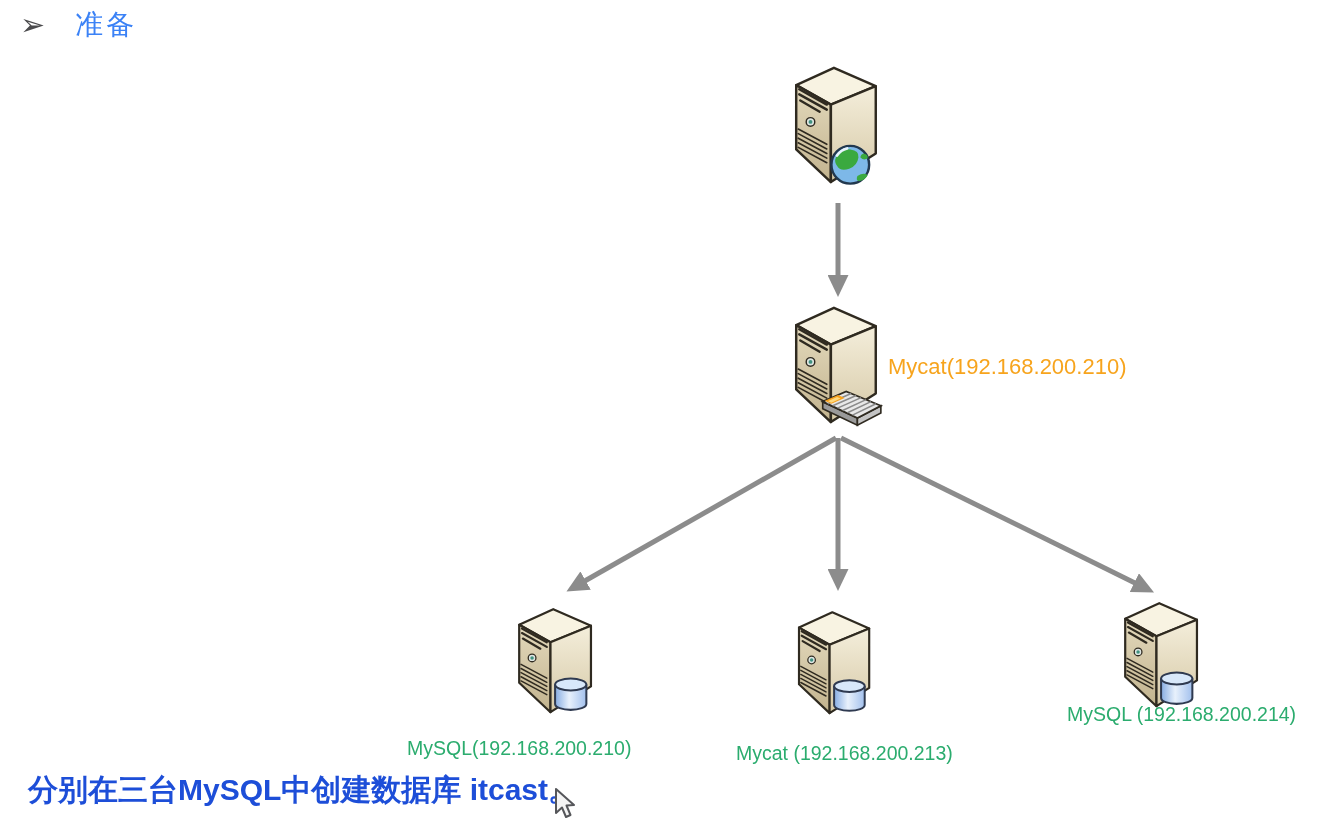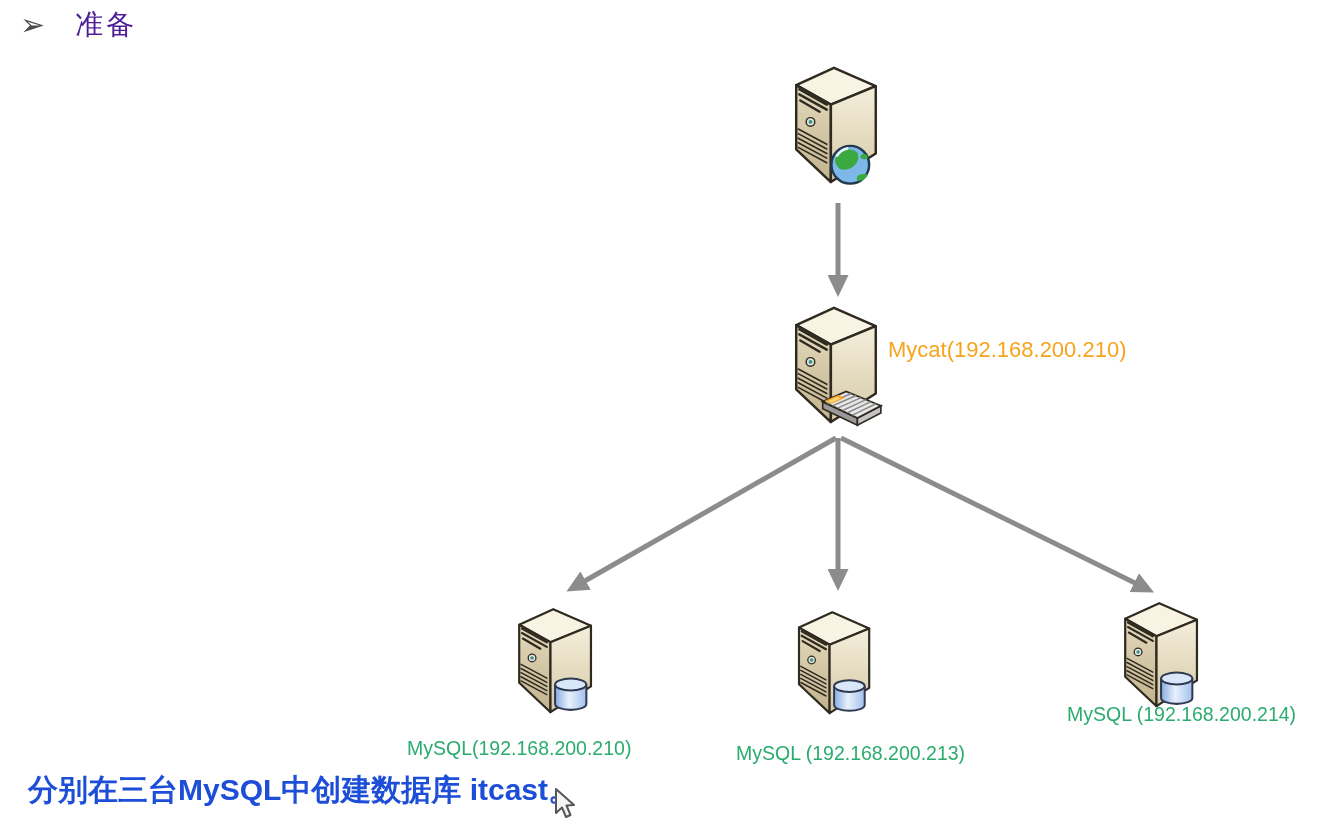--- a/index.html
+++ b/index.html
@@ -12,30 +12,30 @@
   }
   .abs { position: absolute; }
 
   
   .heading { left: 20px; top: 6px; display: flex; align-items: center; }
   .heading .bullet {
     font-size: 30px; color: #4b4b4d; line-height: 1;
     margin-right: 30px;
   }
   .heading .label {
-    font-size: 28px; color: #4c1d95; letter-spacing: 3px;
+    font-size: 28px; color: #3b82f6; letter-spacing: 3px;
     font-weight: 500;
   }
 
   
   #connector-layer { left: 0; top: 0; pointer-events: none; }
 
   
   .mycat-label {
-    left: 888px; top: 337px;
+    left: 888px; top: 354px;
     font-size: 22px; color: #F7A41D; white-space: nowrap;
   }
   .mysql-label {
     font-size: 19.5px; color: #2BAC6E; white-space: nowrap; margin-top: 13px;
   }
   .mysql-label-0 { left: 407px; top: 724px; }
   .mysql-label-1 { left: 736px; top: 729px; }
   .mysql-label-2 { left: 1067px; top: 690px; }
 
   
@@ -136,20 +136,20 @@
 <svg class="abs server-svg" style="left:790px; top:607px" width="90" height="115" viewBox="0 0 100 124">
   <use href="#tower"></use>
     <use href="#db"></use>
 </svg>
 <svg class="abs server-svg" style="left:1116px; top:597px" width="92" height="119" viewBox="0 0 100 124">
   <use href="#tower"></use>
     <use href="#db"></use>
 </svg>
 
 <div class="abs mysql-label mysql-label-0">MySQL(192.168.200.210)</div>
-<div class="abs mysql-label mysql-label-1">MySQL (192.168.200.213)</div>
+<div class="abs mysql-label mysql-label-1">Mycat (192.168.200.213)</div>
 <div class="abs mysql-label mysql-label-2">MySQL (192.168.200.214)</div>
 
 <div class="abs note">分别在三台MySQL中创建数据库 itcast。</div>
 
 <svg class="abs" style="left:550px; top:787px" width="26" height="34" viewBox="0 0 26 34">
   <path d="M6,2 L6,26 L12,20.5 L16,30 L20.5,28 L16.5,18.5 L24,18 Z" fill="#f4f4f4" stroke="#55565a" stroke-width="2" stroke-linejoin="round"></path>
 </svg>
 
 </body></html>

